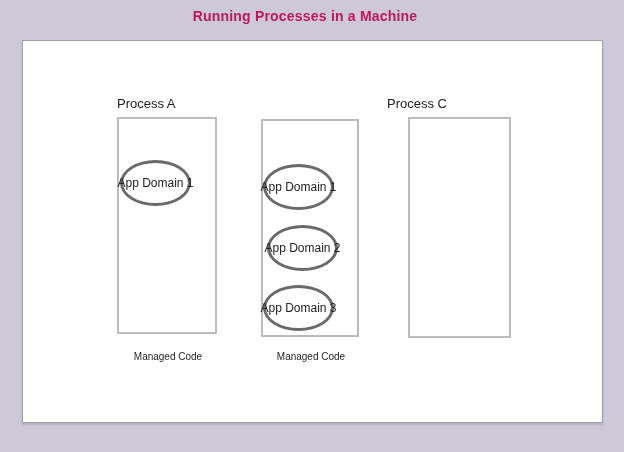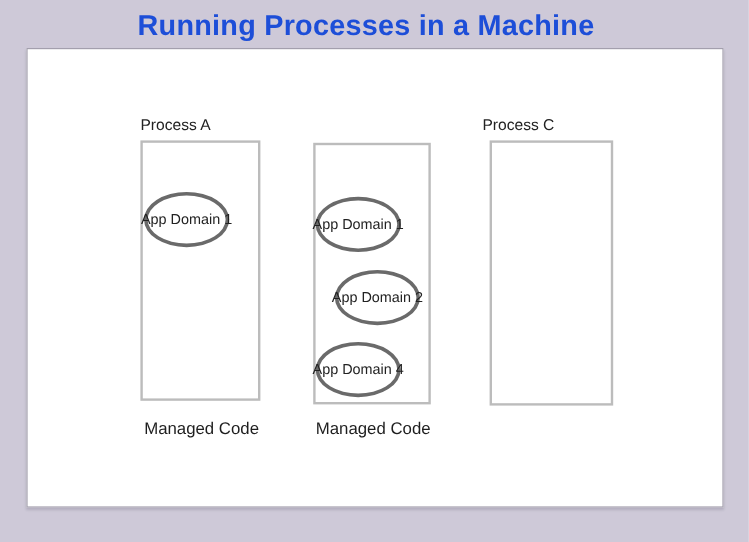--- a/index.html
+++ b/index.html
@@ -6,21 +6,21 @@
   body{
     width:624px;height:452px;
     background:var(--background,#cec9d8);
     font-family:"Liberation Sans",sans-serif;
     position:relative;overflow:hidden;
     color:var(--text,#1a1a1a);
   }
   .title{
     position:absolute;left:0;top:8px;width:610px;
     margin:0;text-align:center;
-    font-size:24px;font-weight:bold;color:#1d4ed8;
+    font-size:14px;font-weight:bold;color:#be185d;
     letter-spacing:.2px;
   }
   .panel{
     position:absolute;left:22px;top:40px;width:581px;height:383px;
     background:var(--panel,#ffffff);
     border:1px solid var(--panel-border,#a39fad);
     box-shadow:0 2px 2px rgba(60,55,75,.18);
     box-sizing:border-box;
   }
   .proc-label{
@@ -35,57 +35,57 @@
   .domain{
     position:absolute;width:71px;height:46px;
     border:3px solid var(--ellipse-border,#6a6a6a);
     border-radius:50%;
     box-sizing:border-box;background:#fff;
     display:flex;align-items:center;justify-content:center;
     font-size:12px;color:#222;white-space:nowrap;
   }
   .code-label{
     position:absolute;height:18px;line-height:18px;
-    text-align:center;font-size:14px;color:#1e1e1e;
+    text-align:center;font-size:10px;color:#1e1e1e;
   }
   
   .label-a{left:94px;top:54px;width:100px;}
   .box-a{left:94px;top:76px;width:100px;height:217px;}
   .dom-a1{left:1px;top:41px;}
   .code-a{left:70px;top:307px;width:150px;}
   
   .label-b{left:238px;top:57px;width:98px;}
   .box-b{left:238px;top:78px;width:98px;height:218px;}
   .dom-b1{left:0;top:43px;}
-  .dom-b2{left:16px;top:104px;}
+  .dom-b2{left:4px;top:104px;}
   .dom-b3{left:0;top:164px;}
   .code-b{left:215px;top:307px;width:146px;}
   
-  .label-c{left:379px;top:54px;width:103px;}
+  .label-c{left:364px;top:54px;width:103px;}
   .box-c{left:385px;top:76px;width:103px;height:221px;}
   .code-c{left:363px;top:307px;width:152px;}
 </style>
 </head>
 <body>
 
 <div>
   <h1 class="title">Running Processes in a Machine</h1>
 
   <div class="panel">
 
     <div class="proc-label label-a">Process A</div>
     <div class="proc-box box-a">
       <div class="domain dom-a1">App Domain 1</div>
     </div>
     <div class="code-label code-a">Managed Code</div>
 
     <div class="proc-box box-b">
       <div class="domain dom-b1">App Domain 1</div>
       <div class="domain dom-b2">App Domain 2</div>
-      <div class="domain dom-b3">App Domain 4</div>
+      <div class="domain dom-b3">App Domain 3</div>
     </div>
     <div class="code-label code-b">Managed Code</div>
 
     <div class="proc-label label-c">Process C</div>
     <div class="proc-box box-c"></div>
 
   </div>
 </div>
 
 </body></html>

